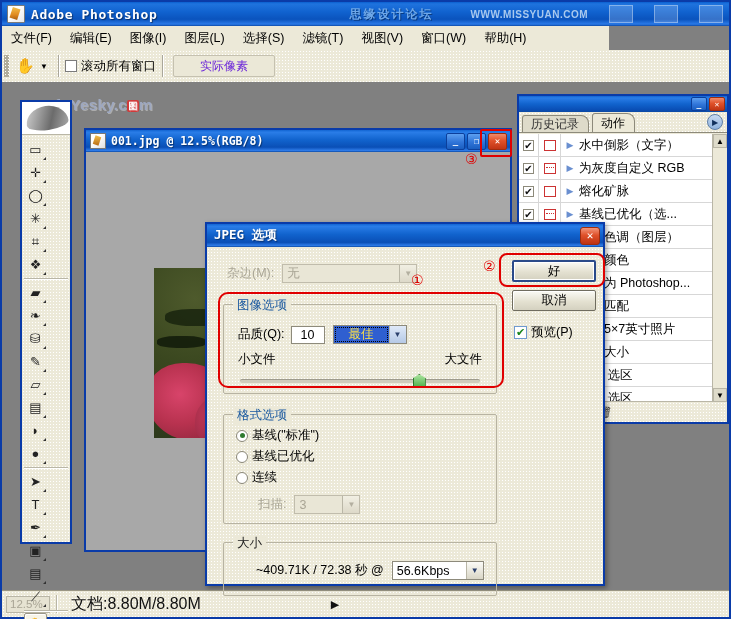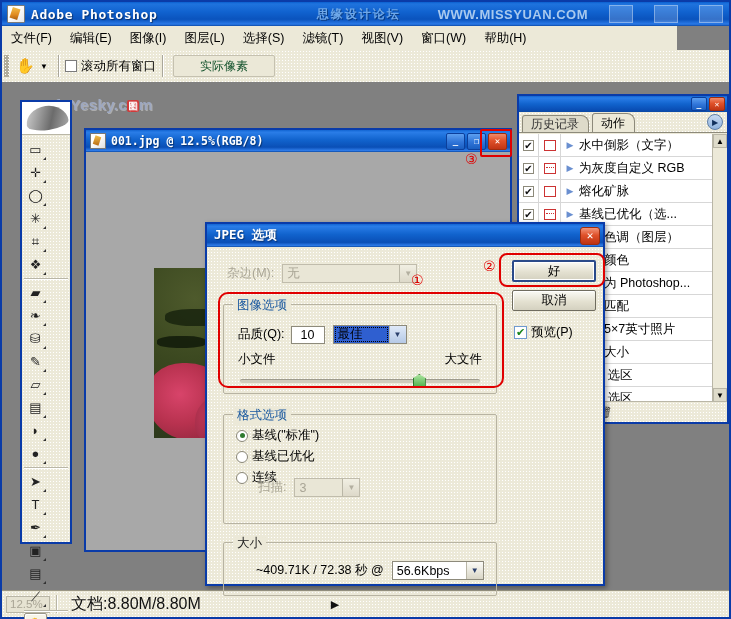--- a/index.html
+++ b/index.html
@@ -23,41 +23,41 @@
     background:linear-gradient(135deg,#fdfdfd 40%,#e8e8e8 100%);
     border:1px solid #7a7a7a;border-radius:1px;position:relative;flex:0 0 auto;}
   .title-icon:after{content:"";position:absolute;left:3px;top:2px;width:8px;height:11px;
     background:linear-gradient(160deg,#f3c14b 0%,#e08a20 60%,#a85d10 100%);
     transform:rotate(18deg);}
   .title-text{font-family:"DejaVu Sans Mono","Liberation Mono",monospace;
     font-weight:bold;font-size:13px;letter-spacing:.6px;text-shadow:1px 1px 1px rgba(0,0,0,.45);}
   .title-watermark{margin-left:auto;display:flex;align-items:center;gap:21px;padding-right:6px;}
   .wm-cn{font-size:12px;font-weight:bold;color:#6fa8e8;letter-spacing:2px;
      text-shadow:1px 1px 0 rgba(0,0,0,.35);}
-  .wm-en{font-size:13px;font-weight:bold;color:#a8c9ee;letter-spacing:.5px;padding-left:16px;}
+  .wm-en{font-size:10px;font-weight:bold;color:#a8c9ee;letter-spacing:.5px;padding-left:16px;}
   .wm-box{display:inline-block;width:22px;height:16px;background:rgba(255,255,255,.18);
     border:1px solid rgba(255,255,255,.35);}
 
-  .menubar{position:absolute;left:0;top:24px;width:675px;height:24px;
+  .menubar{position:absolute;left:0;top:24px;width:607px;height:24px;
     background:#ece9d8;border-bottom:4px solid #4c1d95;display:flex;align-items:center;}
   .menu-item{padding:2px 9px;color:#000;font-size:12.5px;white-space:nowrap;cursor:default;}
 
   .optionsbar{position:absolute;left:0;top:48px;width:727px;height:32px;
     background:#ece9d8;border-bottom:1px solid #9a9684;display:flex;align-items:center;
     background-image:radial-gradient(#ffffff 0.5px,transparent 0.5px);background-size:3px 3px;}
   .grip{width:5px;height:22px;margin:0 4px 0 2px;
     background-image:radial-gradient(#ffffff 0.5px,#b0ac9a 0.5px);background-size:3px 3px;}
   .hand-tool{width:26px;height:24px;display:flex;align-items:center;justify-content:center;font-size:15px;}
   .tool-caret{font-size:8px;margin-left:1px;margin-right:4px;}
   .vsep{width:1px;height:22px;background:#aaa79a;margin:0 6px;box-shadow:1px 0 0 #fff;}
   .chk{width:12px;height:12px;border:1px solid #7b7b7b;background:#fff;display:inline-block;
     vertical-align:-2px;margin-right:4px;box-sizing:border-box;}
   .opt-label{font-size:12.5px;}
   .gbtn{height:20px;min-width:80px;padding:0 10px;margin:0 4px;
-    border:1px solid #c5c1b0;background:#ebe8d7;color:#14532d;font-size:12px;
+    border:1px solid #c5c1b0;background:#ebe8d7;color:#6d28d9;font-size:12px;
     display:flex;align-items:center;justify-content:center;border-radius:2px;}
 
   
   .desktop{position:absolute;left:0;top:80px;width:727px;height:511px;background:#808080;}
 
   
   .canvas-wm{position:absolute;left:33px;top:94px;font-size:15px;font-weight:bold;color:#9ea8c0;
     letter-spacing:.4px;text-shadow:1px 1px 0 rgba(255,255,255,.35);z-index:5;
     font-family:"Liberation Sans",sans-serif;}
   .canvas-wm .dot{display:inline-block;width:12px;height:12px;background:#d03a3a;color:#fff;
@@ -174,21 +174,21 @@
   .tf{height:18px;border:1px solid #8d8a7b;background:#fff;box-sizing:border-box;
     font-size:12.5px;padding:0 3px;display:flex;align-items:center;}
   .dd{height:19px;border:1px solid #8d8a7b;background:#fff;display:flex;align-items:center;box-sizing:border-box;}
   .dd .val{flex:1;padding:0 4px;font-size:12.5px;white-space:nowrap;overflow:hidden;}
   .dd .arw{width:16px;height:17px;border-left:1px solid #b9b6a6;
     background:linear-gradient(to bottom,#fbfbf7,#d9d6c6);display:flex;align-items:center;justify-content:center;
     font-size:8px;color:#2a3f6b;}
   .dd.dis{background:#e9e6d6;border-color:#c0bcac;}
   .dd.dis .val{color:#a9a595;}
   .dd.dis .arw{color:#b3afa0;background:linear-gradient(to bottom,#f1efe3,#ddd9c9);}
-  .dd.sel .val{background:#2f5fd0;color:#000000;outline:1px dotted #000;outline-offset:-2px;}
+  .dd.sel .val{background:#2f5fd0;color:#fde047;outline:1px dotted #000;outline-offset:-2px;text-align:center;}
   .dd.sel .arw{background:linear-gradient(to bottom,#dfe9f8,#b5c9e6);}
 
   .group{border:1px solid #b7b3a2;border-radius:2px;position:relative;box-sizing:border-box;}
   .group > .leg{position:absolute;top:-8px;left:9px;background:#ece9d8;padding:0 4px;
     font-size:12.5px;color:#16569e;}
   .group > .leg.k{color:#1a1a1a;}
 
   .btn{height:21px;border:1px solid #6f6c5f;background:linear-gradient(to bottom,#fafaf5,#e4e1d1 55%,#d4d1c0);
     font-size:12.5px;display:flex;align-items:center;justify-content:center;border-radius:2px;
     box-shadow:inset 1px 1px 0 #fff;box-sizing:border-box;}
@@ -528,21 +528,21 @@
           <span class="lbl">基线("标准")</span>
         </div>
         <div class="row" style="position:absolute;left:12px;top:33px;">
           <span class="radio"></span>
           <span class="lbl">基线已优化</span>
         </div>
         <div class="row" style="position:absolute;left:12px;top:54px;">
           <span class="radio"></span>
           <span class="lbl">连续</span>
         </div>
-        <div class="row" style="position:absolute;left:34px;top:63px;">
+        <div class="row" style="position:absolute;left:34px;top:80px;">
           <span class="lbl dis">扫描:</span>
           <div class="dd dis" style="width:66px;margin-left:8px;">
             <div class="val">3</div>
             <div class="arw">▼</div>
           </div>
         </div>
       </div>
 
       <div class="group" style="position:absolute;left:16px;top:318px;width:274px;height:54px;">
         <div class="leg k">大小</div>

